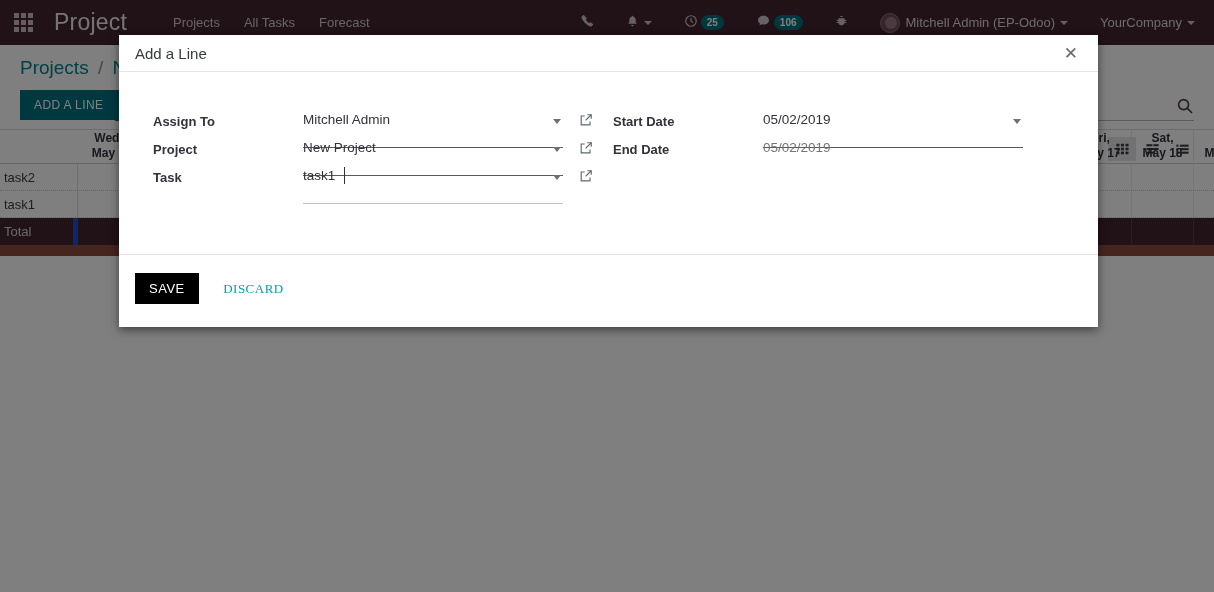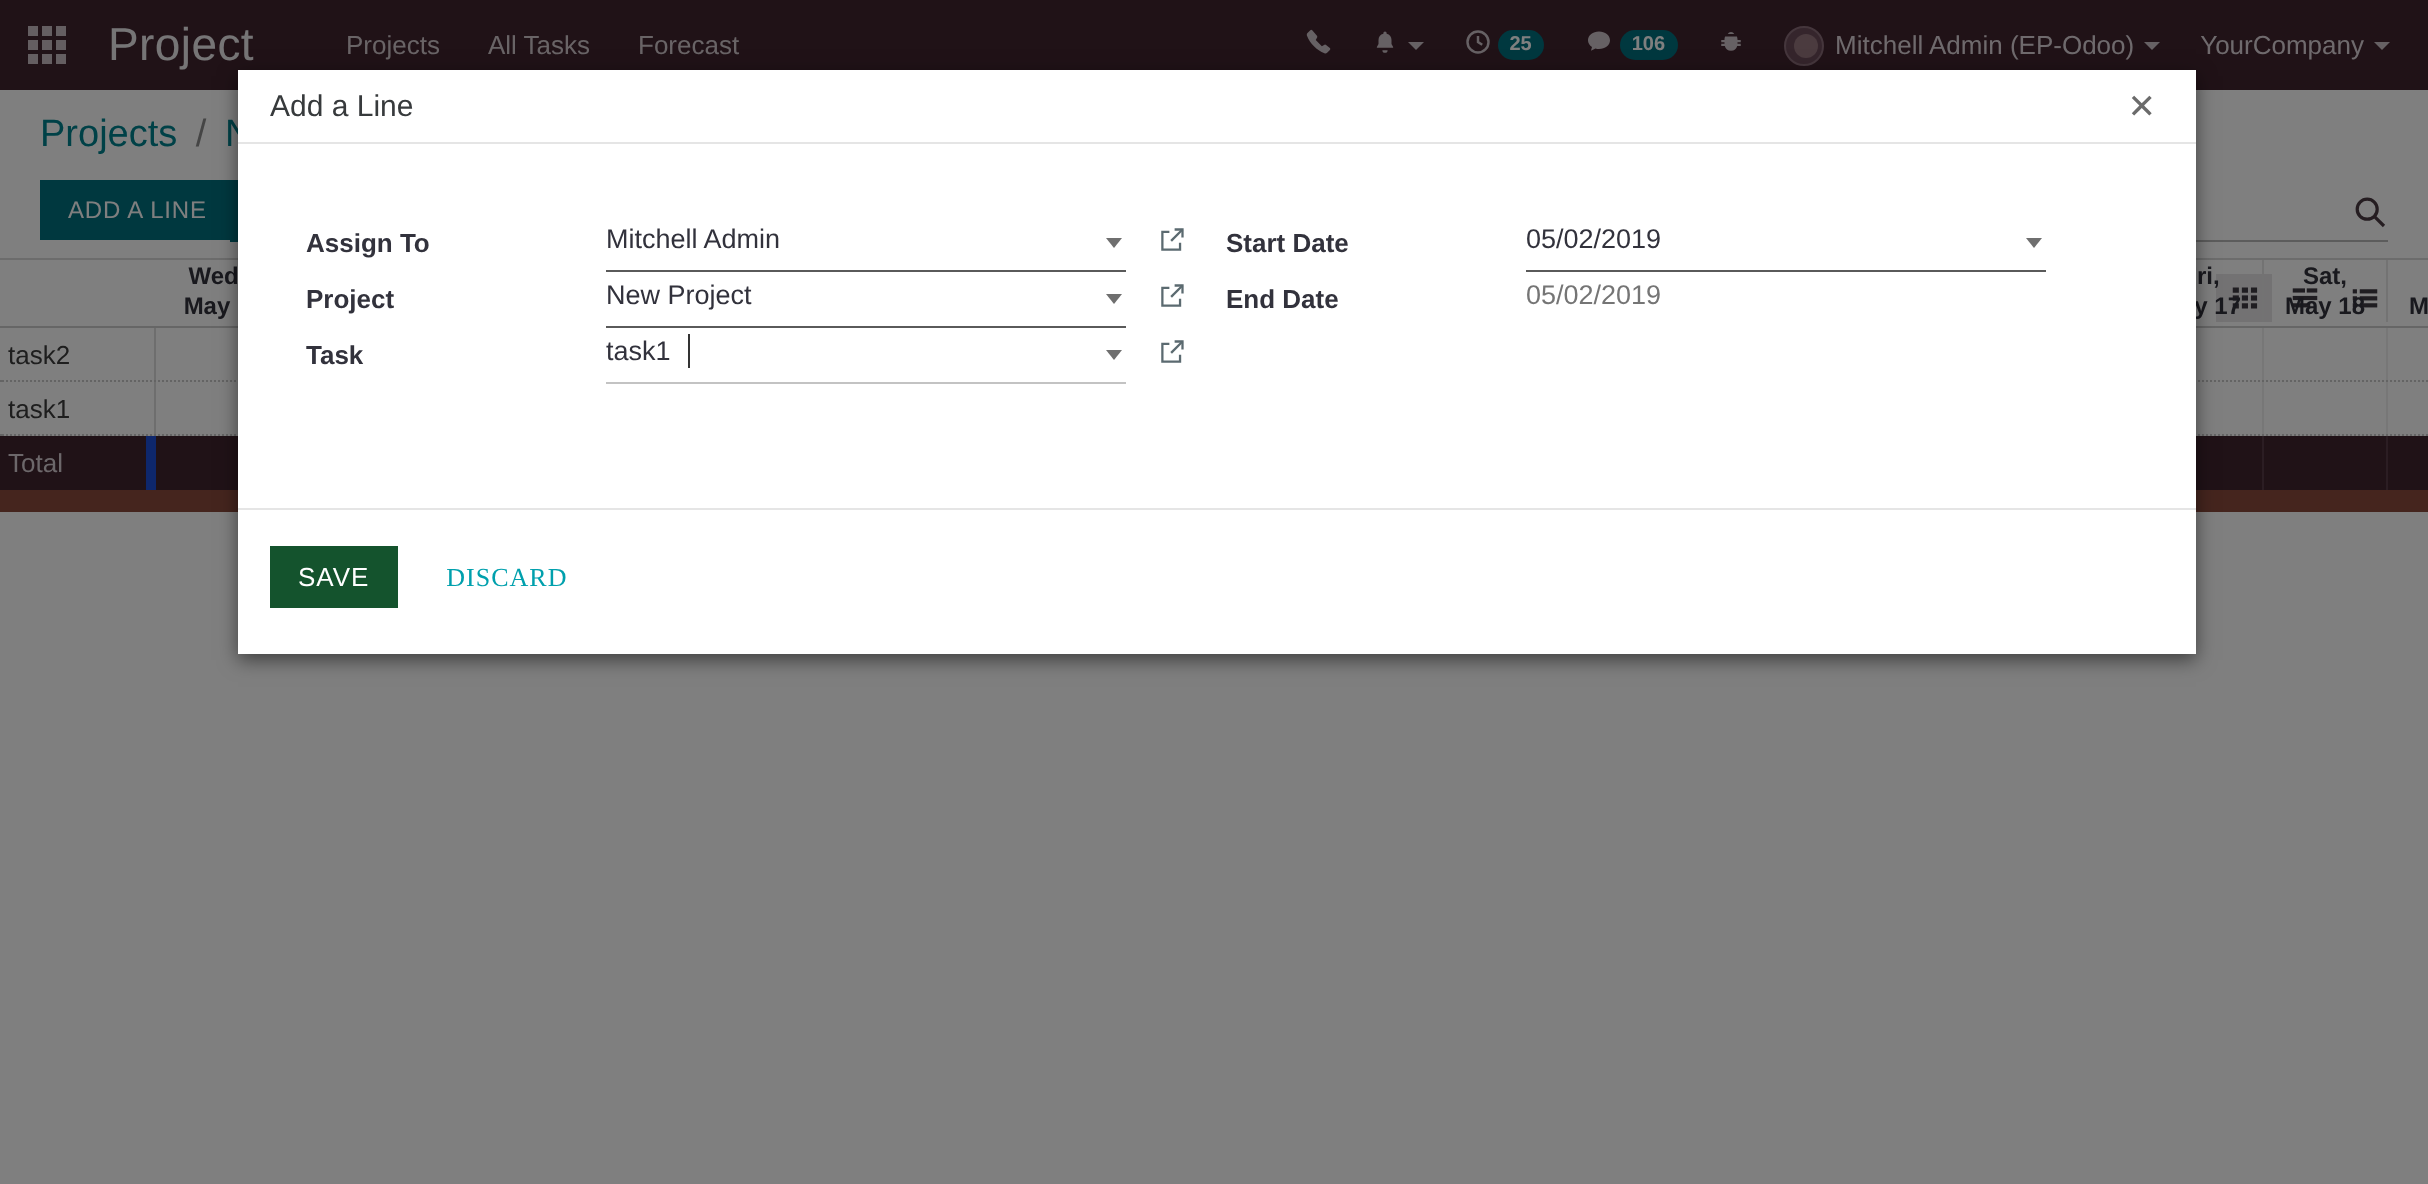--- a/index.html
+++ b/index.html
@@ -56,21 +56,21 @@
     color: #d2c8cd;
     line-height: 45px;
     white-space: nowrap;
   }
   .nav-right {
     margin-left: auto;
     display: flex;
     align-items: center;
     height: 45px;
     padding-right: 10px;
-    gap: 2px;
+    gap: 14px;
     text-align: center;
   }
   .nav-right .ni {
     position: relative;
     display: flex;
     align-items: center;
     padding: 0 9px;
     height: 45px;
     color: #cdc2c8;
     font-size: 14px;
@@ -294,21 +294,21 @@
     width: 260px;
     flex: 0 0 260px;
   }
   .field-input {
     width: 100%;
     border: none;
     border-bottom: 1px solid #5a5a5a;
     background: transparent;
     font-size: 13.5px;
     color: #32323c;
-    padding: 2px 18px 8px 0;
+    padding: 2px 18px 20px 0;
     outline: none;
     font-family: "Liberation Sans", sans-serif;
   }
   .field-input.light-line { border-bottom: 1px solid #c3c3c3; }
   .field-input.no-line { border-bottom: none; color: #6c6c6c; }
   .field-caret {
     position: absolute;
     right: 2px; top: 9px;
     width: 0; height: 0;
     border-left: 4px solid transparent;
@@ -327,21 +327,21 @@
     left: 41px; top: 1px;
     width: 1px; height: 17px;
     background: #333;
   }
   .modal-footer {
     border-top: 1px solid #e5e5e5;
     padding: 18px 0 22px 16px;
     background: #ffffff;
   }
   .btn-save {
-    background: #14532d;
+    background: #000000;
     color: #ffffff;
     border: none;
     font-size: 13px;
     letter-spacing: .5px;
     padding: 8px 14px;
     cursor: pointer;
     font-family: "Liberation Sans", sans-serif;
   }
   .btn-discard {
     background: none;

